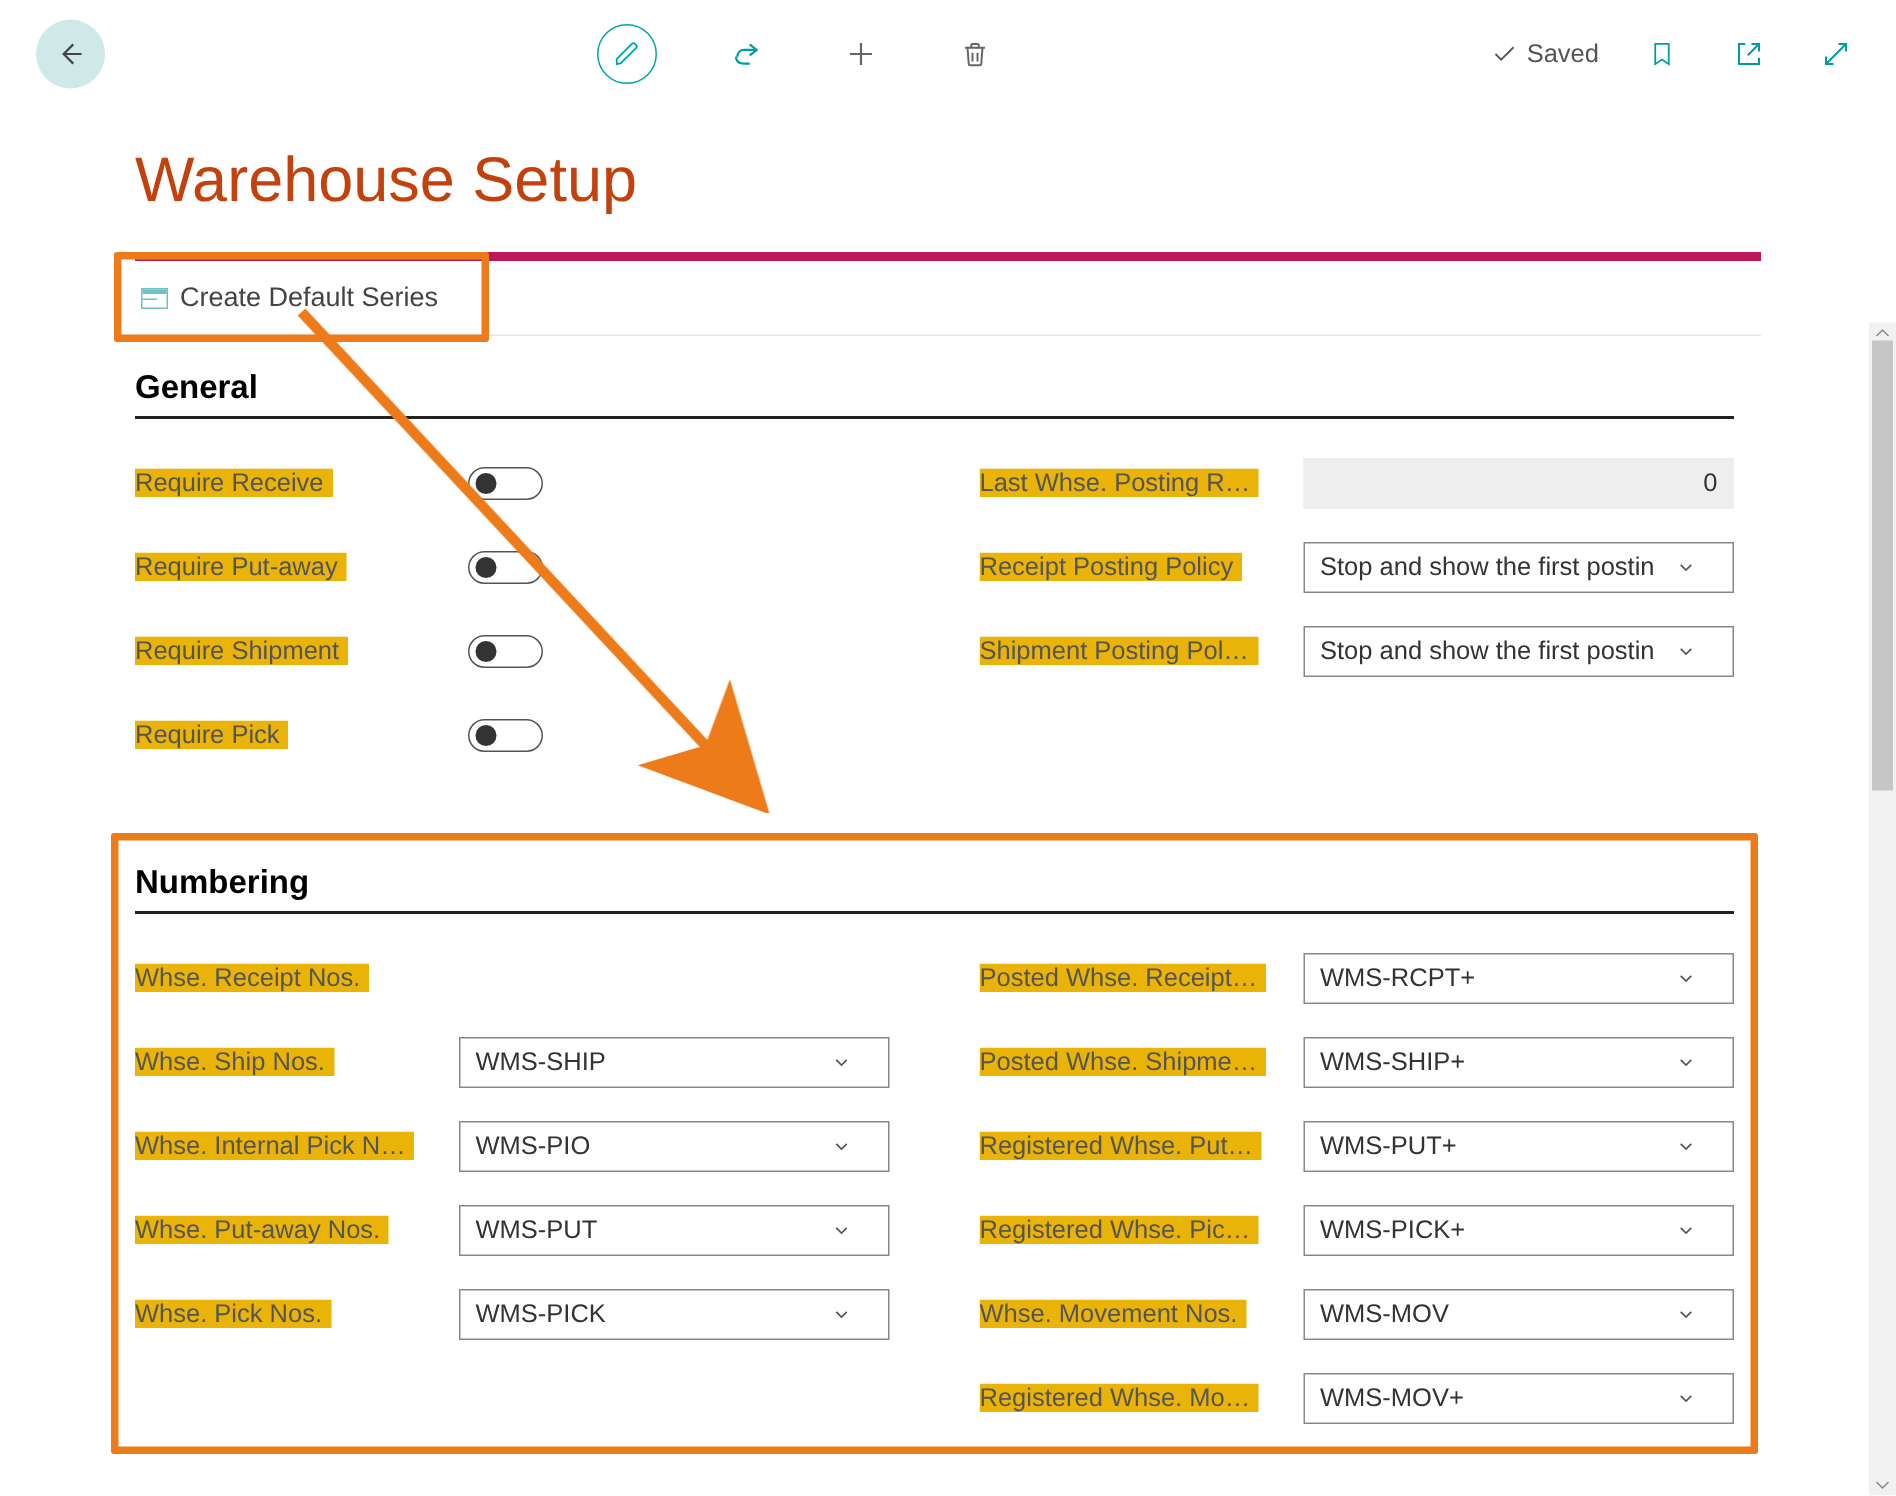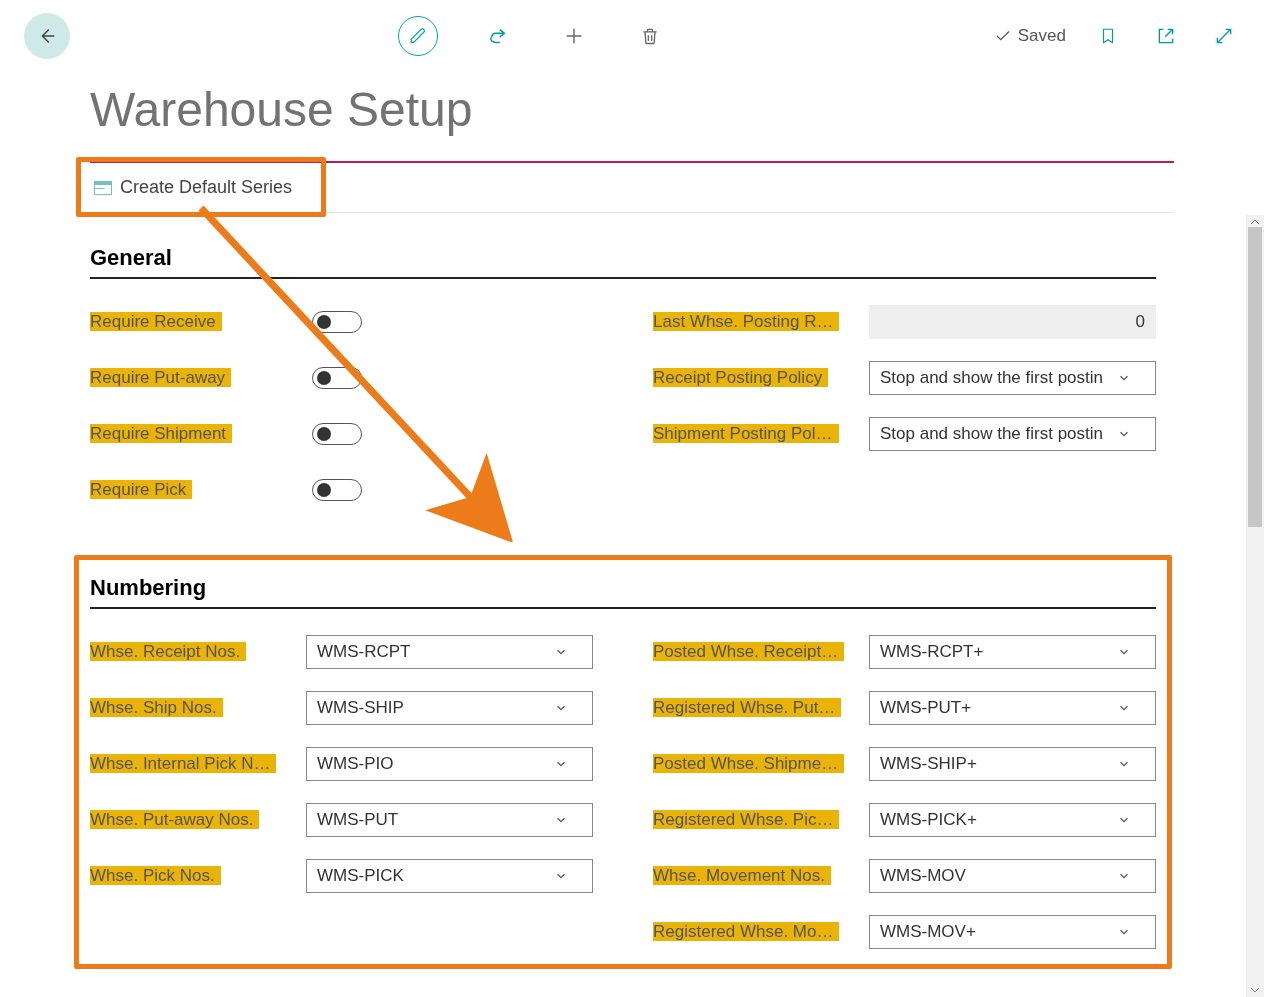--- a/index.html
+++ b/index.html
@@ -49,29 +49,29 @@
   .saved-ind {
     display: flex; align-items: center; gap: 6px;
     color: #555;
     font-size: 17px;
     text-align: right;
   }
   .saved-ind span.mark { color: #444; }
   svg { display: block; }
 
   .page-title {
-    font-size: 48px;
+    font-size: 42px;
     font-weight: 300;
-    color: #737373;
-    margin: 10px 0 24px 90px;
+    color: #c2410c;
+    margin: 24px 0 24px 90px;
   }
 
   .action-bar {
     margin: 0 90px;
-    border-top: 2px solid #be185d;
+    border-top: 6px solid #be185d;
     border-bottom: 1px solid #e5e5e5;
     padding: 10px 0;
     position: relative;
   }
   .highlight-box-1 {
     position: absolute;
     left: -14px; top: -6px;
     width: 250px; height: 60px;
     border: 5px solid #ed7b1a;
     border-radius: 2px;
@@ -347,28 +347,20 @@
     </div>
   </div>
 
   <div class="section" style="margin-top:40px;">
     <div class="highlight-box-2"></div>
     <div class="section-title">Numbering</div>
     <div class="fields">
       <div class="col" id="num-left">
           <div class="field-row">
             <div class="field-label"><span class="txt">Whse. Receipt Nos.</span><span class="dots"></span></div>
-            <div class="dropdown">
-              <span class="dropdown-value">WMS-RCPT</span>
-              <span class="chev">
-                <svg width="14" height="14" viewBox="0 0 24 24" fill="none" stroke="currentColor" stroke-width="2">
-                  <path d="M6 9l6 6 6-6"></path>
-                </svg>
-              </span>
-            </div>
           </div>
           <div class="field-row">
             <div class="field-label"><span class="txt">Whse. Ship Nos.</span><span class="dots"></span></div>
             <div class="dropdown">
               <span class="dropdown-value">WMS-SHIP</span>
               <span class="chev">
                 <svg width="14" height="14" viewBox="0 0 24 24" fill="none" stroke="currentColor" stroke-width="2">
                   <path d="M6 9l6 6 6-6"></path>
                 </svg>
               </span>
@@ -414,34 +406,34 @@
             <div class="dropdown">
               <span class="dropdown-value">WMS-RCPT+</span>
               <span class="chev">
                 <svg width="14" height="14" viewBox="0 0 24 24" fill="none" stroke="currentColor" stroke-width="2">
                   <path d="M6 9l6 6 6-6"></path>
                 </svg>
               </span>
             </div>
           </div>
           <div class="field-row">
+            <div class="field-label"><span class="txt">Posted Whse. Shipme…</span><span class="dots"></span></div>
+            <div class="dropdown">
+              <span class="dropdown-value">WMS-SHIP+</span>
+              <span class="chev">
+                <svg width="14" height="14" viewBox="0 0 24 24" fill="none" stroke="currentColor" stroke-width="2">
+                  <path d="M6 9l6 6 6-6"></path>
+                </svg>
+              </span>
+            </div>
+          </div>
+          <div class="field-row">
             <div class="field-label"><span class="txt">Registered Whse. Put…</span><span class="dots"></span></div>
             <div class="dropdown">
               <span class="dropdown-value">WMS-PUT+</span>
-              <span class="chev">
-                <svg width="14" height="14" viewBox="0 0 24 24" fill="none" stroke="currentColor" stroke-width="2">
-                  <path d="M6 9l6 6 6-6"></path>
-                </svg>
-              </span>
-            </div>
-          </div>
-          <div class="field-row">
-            <div class="field-label"><span class="txt">Posted Whse. Shipme…</span><span class="dots"></span></div>
-            <div class="dropdown">
-              <span class="dropdown-value">WMS-SHIP+</span>
               <span class="chev">
                 <svg width="14" height="14" viewBox="0 0 24 24" fill="none" stroke="currentColor" stroke-width="2">
                   <path d="M6 9l6 6 6-6"></path>
                 </svg>
               </span>
             </div>
           </div>
           <div class="field-row">
             <div class="field-label"><span class="txt">Registered Whse. Pic…</span><span class="dots"></span></div>
             <div class="dropdown">

